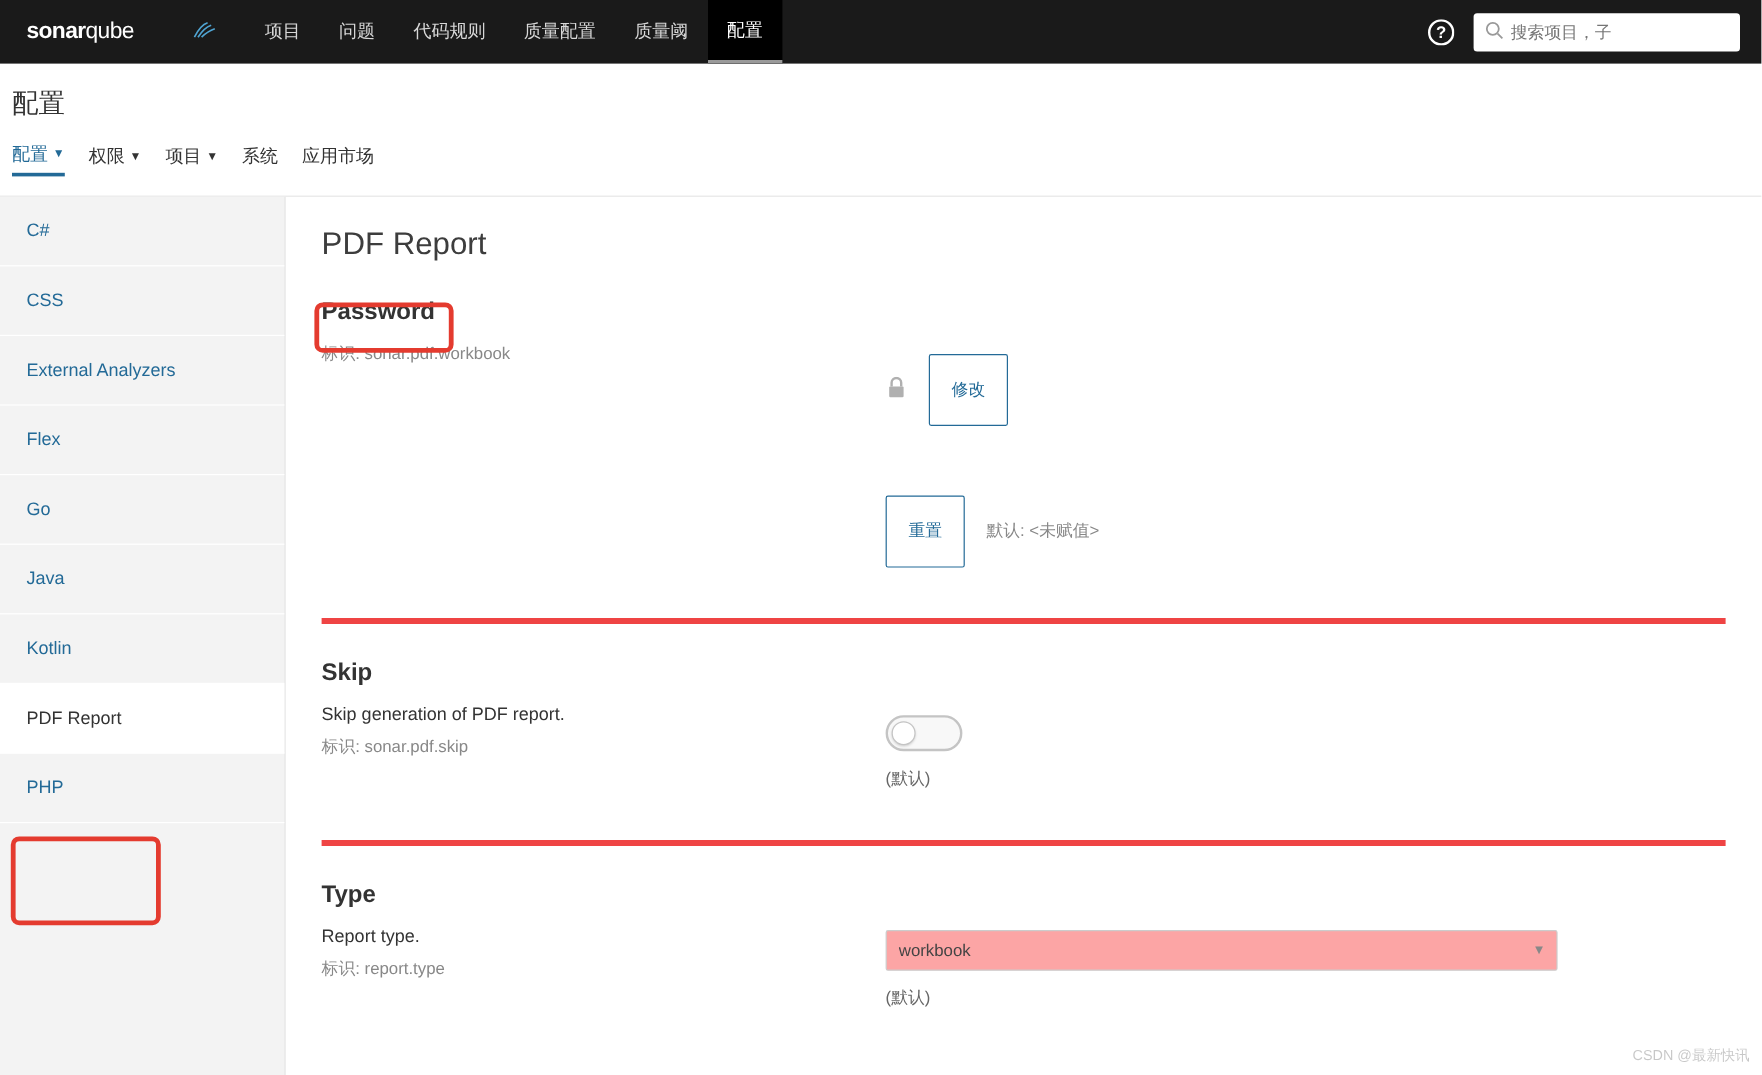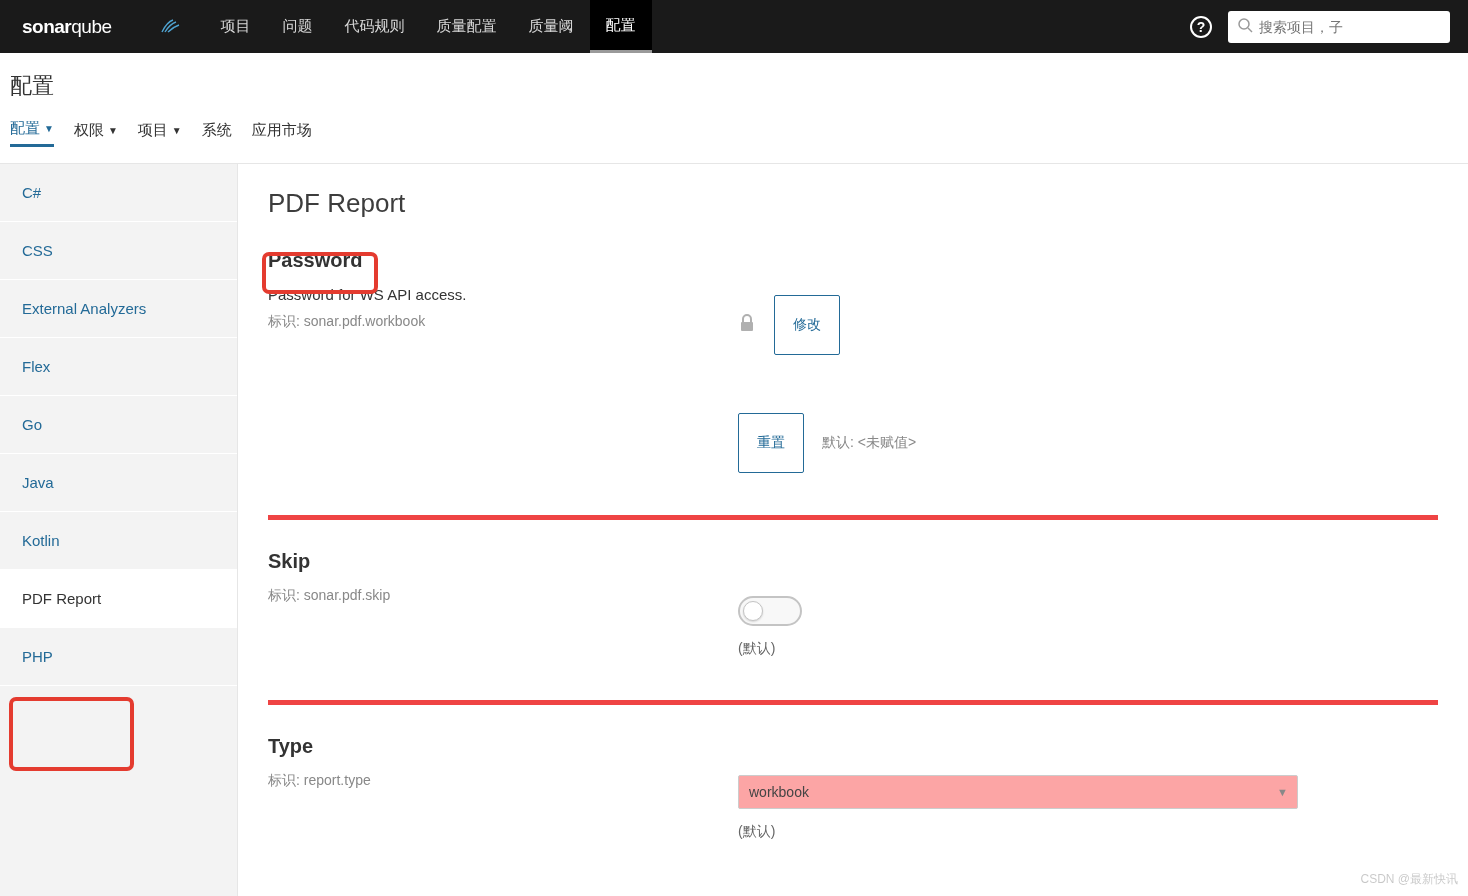--- a/index.html
+++ b/index.html
@@ -138,21 +138,20 @@
     <div class="sidebar-item active" id="pdf-report-sidebar">PDF Report</div>
     <div class="sidebar-item">PHP</div>
   </div>
 
   <div class="content">
     <h1>PDF Report</h1>
 
     <div class="setting">
       <div class="setting-left">
         <h3 id="password-title">Password</h3>
-        <p class="desc">Password for WS API access.</p>
         <p class="key"><span>标识: </span><span>sonar.pdf.workbook</span></p>
       </div>
       <div class="setting-right">
         <div class="inner">
           <span class="lock-icon">
             <svg width="18" height="18" viewBox="0 0 18 18">
                 <rect x="3" y="8" width="12" height="9" rx="1" fill="#b0b0b0"></rect>
                 <path d="M5 8 V5 a4 4 0 0 1 8 0 V8" fill="none" stroke="#b0b0b0" stroke-width="2"></path>
               </svg>
           </span>
@@ -161,33 +160,35 @@
         <div class="inner" style="margin-top:58px;">
           <button class="btn-outline">重置</button>
           <span class="hint"><span>默认: </span><span>&lt;未赋值&gt;</span></span>
         </div>
       </div>
     </div>
 
     <div class="setting">
       <div class="setting-left">
         <h3>Skip</h3>
+        <p class="desc">Skip generation of PDF report.</p>
         <p class="key"><span>标识: </span><span>sonar.pdf.skip</span></p>
       </div>
       <div class="setting-right">
         <div class="toggle">
             <div class="knob"></div>
           </div>
         <div class="hint default-paren">(默认)</div>
       </div>
     </div>
 
     <div class="setting">
       <div class="setting-left">
         <h3>Type</h3>
+        <p class="desc">Report type.</p>
         <p class="key"><span>标识: </span><span>report.type</span></p>
       </div>
       <div class="setting-right" style="padding-top:40px;">
         <div class="select-wrap">
           <select>
             <option>workbook</option>
           </select>
           <span class="arrow">▼</span>
         </div>
         <div class="hint default-paren">(默认)</div>

